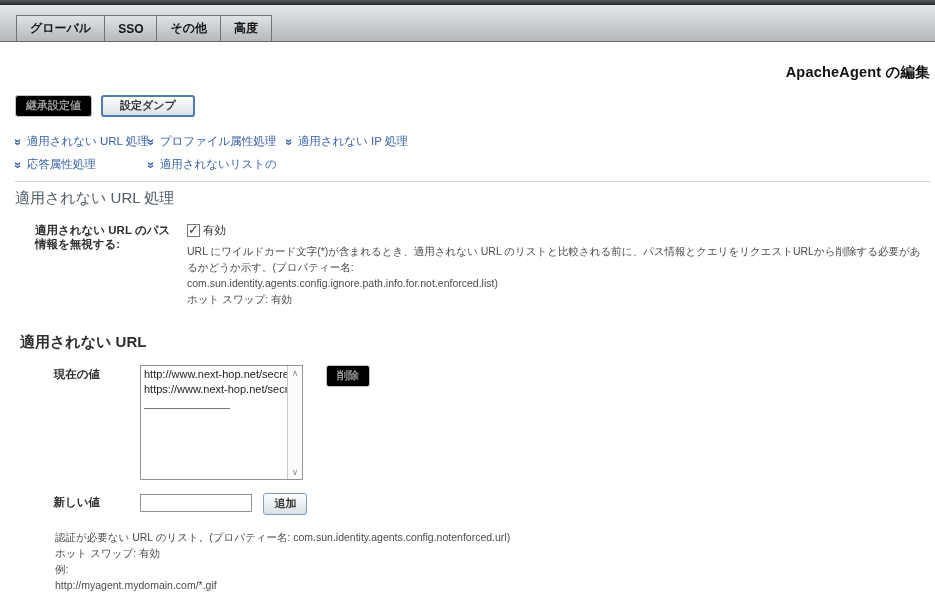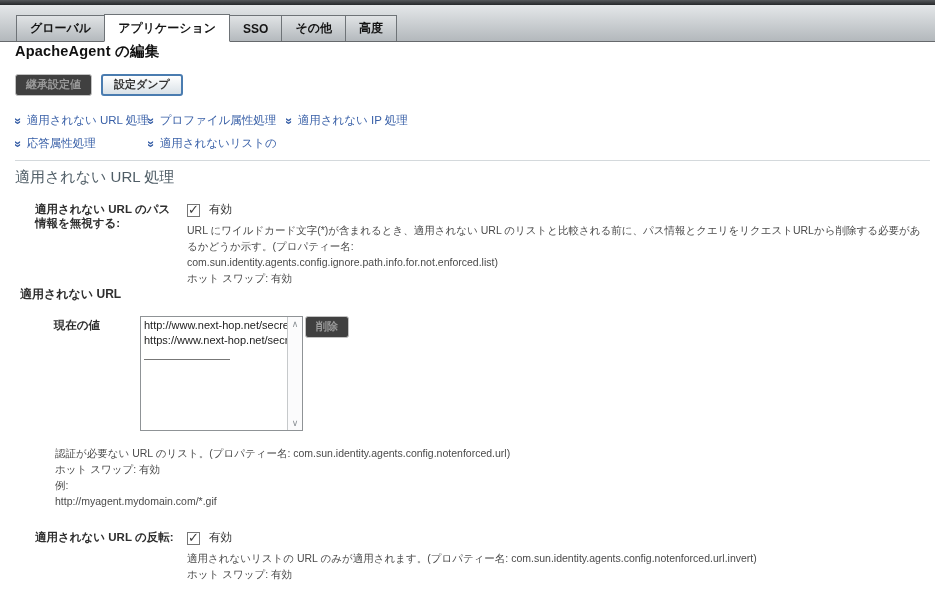--- a/index.html
+++ b/index.html
@@ -11,80 +11,79 @@
   .tabbar { height:37px; background:linear-gradient(#e4e7e9,#b3b8bc);
     border-bottom:1px solid #66696c; display:flex; align-items:flex-end; padding-left:16px; }
   .tab { height:26px; padding:0 13px; display:flex; align-items:center;
     font-size:12px; font-weight:bold; color:#151515;
     background:linear-gradient(#e0e3e5,#b4b9bd);
     border:1px solid #6e7377; border-bottom:none; margin-right:-1px; cursor:pointer; white-space:nowrap; }
   .tab.active { background:#fff; height:28px; margin-bottom:-1px; border-bottom:1px solid #fff; position:relative; z-index:2; }
 
   
   .content { padding:0 5px 0 15px; }
-  .titlerow { display:flex; justify-content:space-between; align-items:flex-start; }
+  .titlerow { display:flex; justify-content:flex-end; align-items:flex-start; margin-top:21px; }
   .page-title { font-size:14.5px; font-weight:bold; color:#111; letter-spacing:.2px; }
   .actions { display:flex; gap:5px; }
 
   button { font-family:inherit; }
   .btn { font-size:11px; font-weight:bold; color:#333;
     background:linear-gradient(#ffffff,#d9e1e7); border:1px solid #7a9cbd;
     border-radius:3px; padding:2px 10px 3px; cursor:pointer; white-space:nowrap; }
-  .btn.disabled { background:#404040; border-color:#c2c2c2; color:#9a9a9a; cursor:default; }
-  .btn.focus { border:2px solid #4a7cb0; padding:1px 11px 2px; }
+  .btn.disabled { background:#000000; border-color:#c2c2c2; color:#9a9a9a; cursor:default; }
+  .btn.focus { border:2px solid #4a7cb0; padding:1px 17px 2px; }
 
   .toolbar { margin-top:13px; display:flex; gap:9px; }
 
   
   .jumplinks { margin-top:17px; display:grid; grid-template-columns:133px 138px auto; row-gap:8px; width:480px; }
   a.jlink, a.toplink { color:#3a61a8; font-size:11.5px; text-decoration:none; display:flex; align-items:center; gap:5px; cursor:pointer; white-space:nowrap; }
   .chev { display:inline-block; transform:rotate(90deg); font-weight:bold; font-size:12px; line-height:10px; }
 
   .rule { border:none; border-top:1px solid #d4d9dc; margin-top:9px; }
   .section-title { margin-top:7px; font-size:15px; color:#4f5d66; }
 
   
   .field { display:grid; grid-template-columns:172px 1fr; margin-top:15px; }
   .flabel { font-size:11.5px; font-weight:bold; color:#2e2e2e; line-height:14px; padding-right:10px;margin-left:20px; }
-  .checkrow { display:flex; align-items:flex-end; gap:9px; }
+  .checkrow { display:flex; align-items:center; gap:3px; }
   .checkbox { width:13px; height:13px; border:1px solid #767676; background:#fff;
     display:inline-block; position:relative; cursor:pointer; flex:none; }
   .checkbox.checked::after { content:"✓"; position:absolute; left:0px; top:-3px;
     font-size:13px; font-weight:bold; color:#3a3a3a; }
   .cblabel { font-size:11.5px; color:#333; }
   .desc { margin-top:5px; font-size:10.5px; line-height:16px; color:#4a4a4a; white-space:pre-line; }
 
   
-  .group-label { margin-left:5px; font-size:12px; font-weight:bold; color:#2e2e2e; }
+  .group-label { margin-top:26px; margin-left:5px; font-size:15px; font-weight:bold; color:#2e2e2e; }
   .subrow { display:grid; grid-template-columns:85px 1fr; column-gap:7px; margin-top:13px;gap:40px; }
   .sublabel { font-size:11.5px; font-weight:bold; color:#2e2e2e; text-align:right; padding-top:2px; }
 
   .listwrap { display:flex; align-items:flex-start; }
   .listbox { width:163px; height:115px; border:1px solid #8f9396; background:#fff; display:flex; }
   .listitems { flex:1; padding:1px 0 0 3px; overflow:hidden; }
   .listitem { font-size:11px; line-height:15px; color:#222; white-space:nowrap; cursor:default; }
   .listsep { height:15px; position:relative; cursor:default; }
   .listsep::after { content:""; position:absolute; left:0; top:11px; width:86px; border-top:1px solid #777; }
   .vscroll { width:15px; border-left:1px solid #c6c9cb; background:#fbfbfc;
     display:flex; flex-direction:column; justify-content:space-between; align-items:center; }
   .varrow { font-size:9px; color:#8a9095; line-height:12px; padding:1px 0; cursor:pointer; }
 
-  .del-btn { margin-left:2px;text-align:right; }
+  .del-btn { margin-left:23px;text-align:right; }
   .newrow input { width:112px; height:18px; border:1px solid #8f9396; font-size:11px; padding:0 3px; font-family:inherit; }
   .add-btn { margin-left:7px; }
   .group-desc { margin-left:40px; margin-top:14px; }
 </style>
 </head>
 <body>
 
 <div class="top-strip"></div>
 
 <div class="tabbar">
   <div class="tab">グローバル</div>
-  <div class="tab active">アプリケーション</div>
   <div class="tab">SSO</div>
   <div class="tab">その他</div>
   <div class="tab">高度</div>
 </div>
 
 <div class="content">
 
   <div class="titlerow">
     <div class="page-title">ApacheAgent の編集</div>
   </div>
@@ -146,20 +145,27 @@
         </div>
         <div class="vscroll">
           <span class="varrow">∧</span>
           <span class="varrow">∨</span>
         </div>
       </div>
       <button class="btn disabled del-btn">削除</button>
     </div>
   </div>
 
+  <div class="subrow newrow">
+    <div class="sublabel">新しい値</div>
+    <div>
+      <input type="text" value="" style="">
+      <button class="btn add-btn">追加</button>
+    </div>
+  </div>
 
   <div class="desc group-desc">認証が必要ない URL のリスト。(プロパティー名: com.sun.identity.agents.config.notenforced.url)
 ホット スワップ: 有効
 例:
 http://myagent.mydomain.com/*.gif</div>
 
   <div class="field" style="margin-top:21px;">
     <div class="flabel">適用されない URL の反転:</div>
     <div>
       <div class="checkrow">

